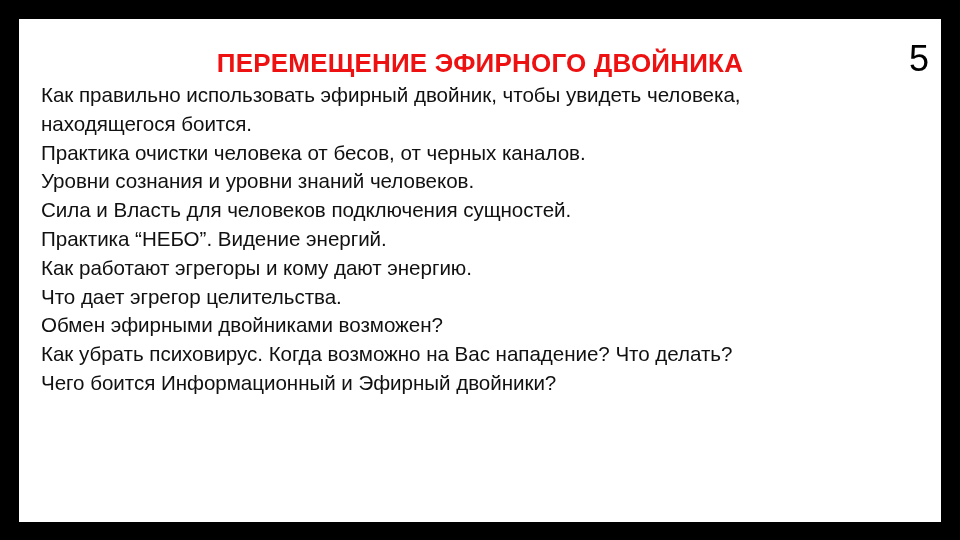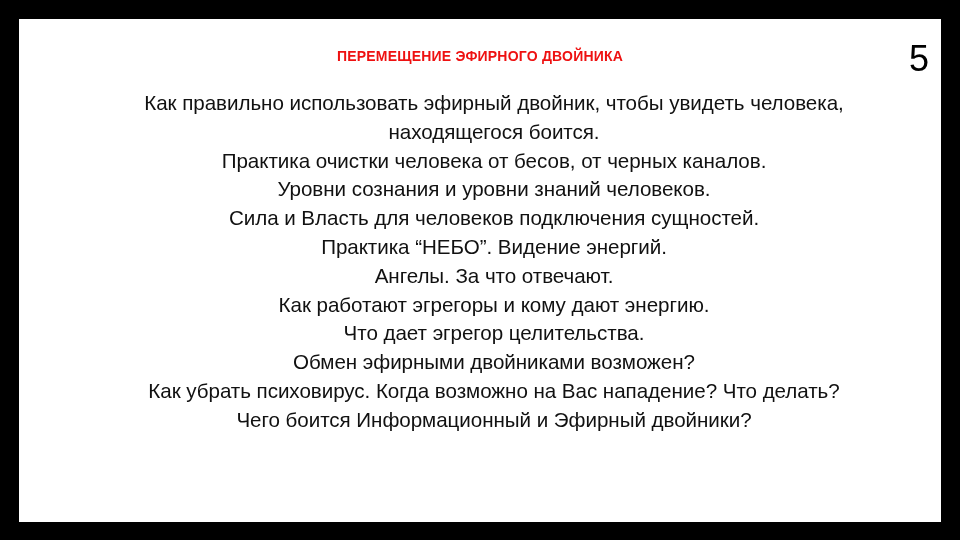--- a/index.html
+++ b/index.html
@@ -43,34 +43,33 @@
     text-align: right;
     width: 60px;
   }
   .slide-title {
     position: absolute;
     left: 0;
     top: 29px;
     width: 922px;
     text-align: center;
     color: #ee1111;
-    font-size: 14px;
+    font-size: 26px;
     font-weight: bold;
     letter-spacing: 0.2px;
     white-space: nowrap;
   }
   .body-list {
     position: absolute;
     left: 22px;
     top: 62px;
     width: 890px;
-    margin: 8px;
+    margin: 0;
     padding: 0;
     list-style: none;
-    text-align: center;
   }
   .body-line {
     color: #111111;
     font-size: 20.6px;
     line-height: 28.8px;
     font-weight: 400;
     white-space: nowrap;
     letter-spacing: -0.05px;
   }
 </style>
@@ -84,21 +83,20 @@
 
     <div class="slide-title">ПЕРЕМЕЩЕНИЕ ЭФИРНОГО ДВОЙНИКА</div>
 
     <ul class="body-list">
       <li class="body-line">Как правильно использовать эфирный двойник, чтобы увидеть человека,</li>
       <li class="body-line">находящегося боится.</li>
       <li class="body-line">Практика очистки человека от бесов, от черных каналов.</li>
       <li class="body-line">Уровни сознания и уровни знаний человеков.</li>
       <li class="body-line">Сила и Власть для человеков подключения сущностей.</li>
       <li class="body-line">Практика “НЕБО”. Видение энергий.</li>
-      <li class="body-line">Ангелы. За что отвечают.</li>
       <li class="body-line">Как работают эгрегоры и кому дают энергию.</li>
       <li class="body-line">Что дает эгрегор целительства.</li>
       <li class="body-line">Обмен эфирными двойниками возможен?</li>
       <li class="body-line">Как убрать психовирус. Когда возможно на Вас нападение? Что делать?</li>
       <li class="body-line">Чего боится Информационный и Эфирный двойники?</li>
     </ul>
 
   </div>
 </div>
 

